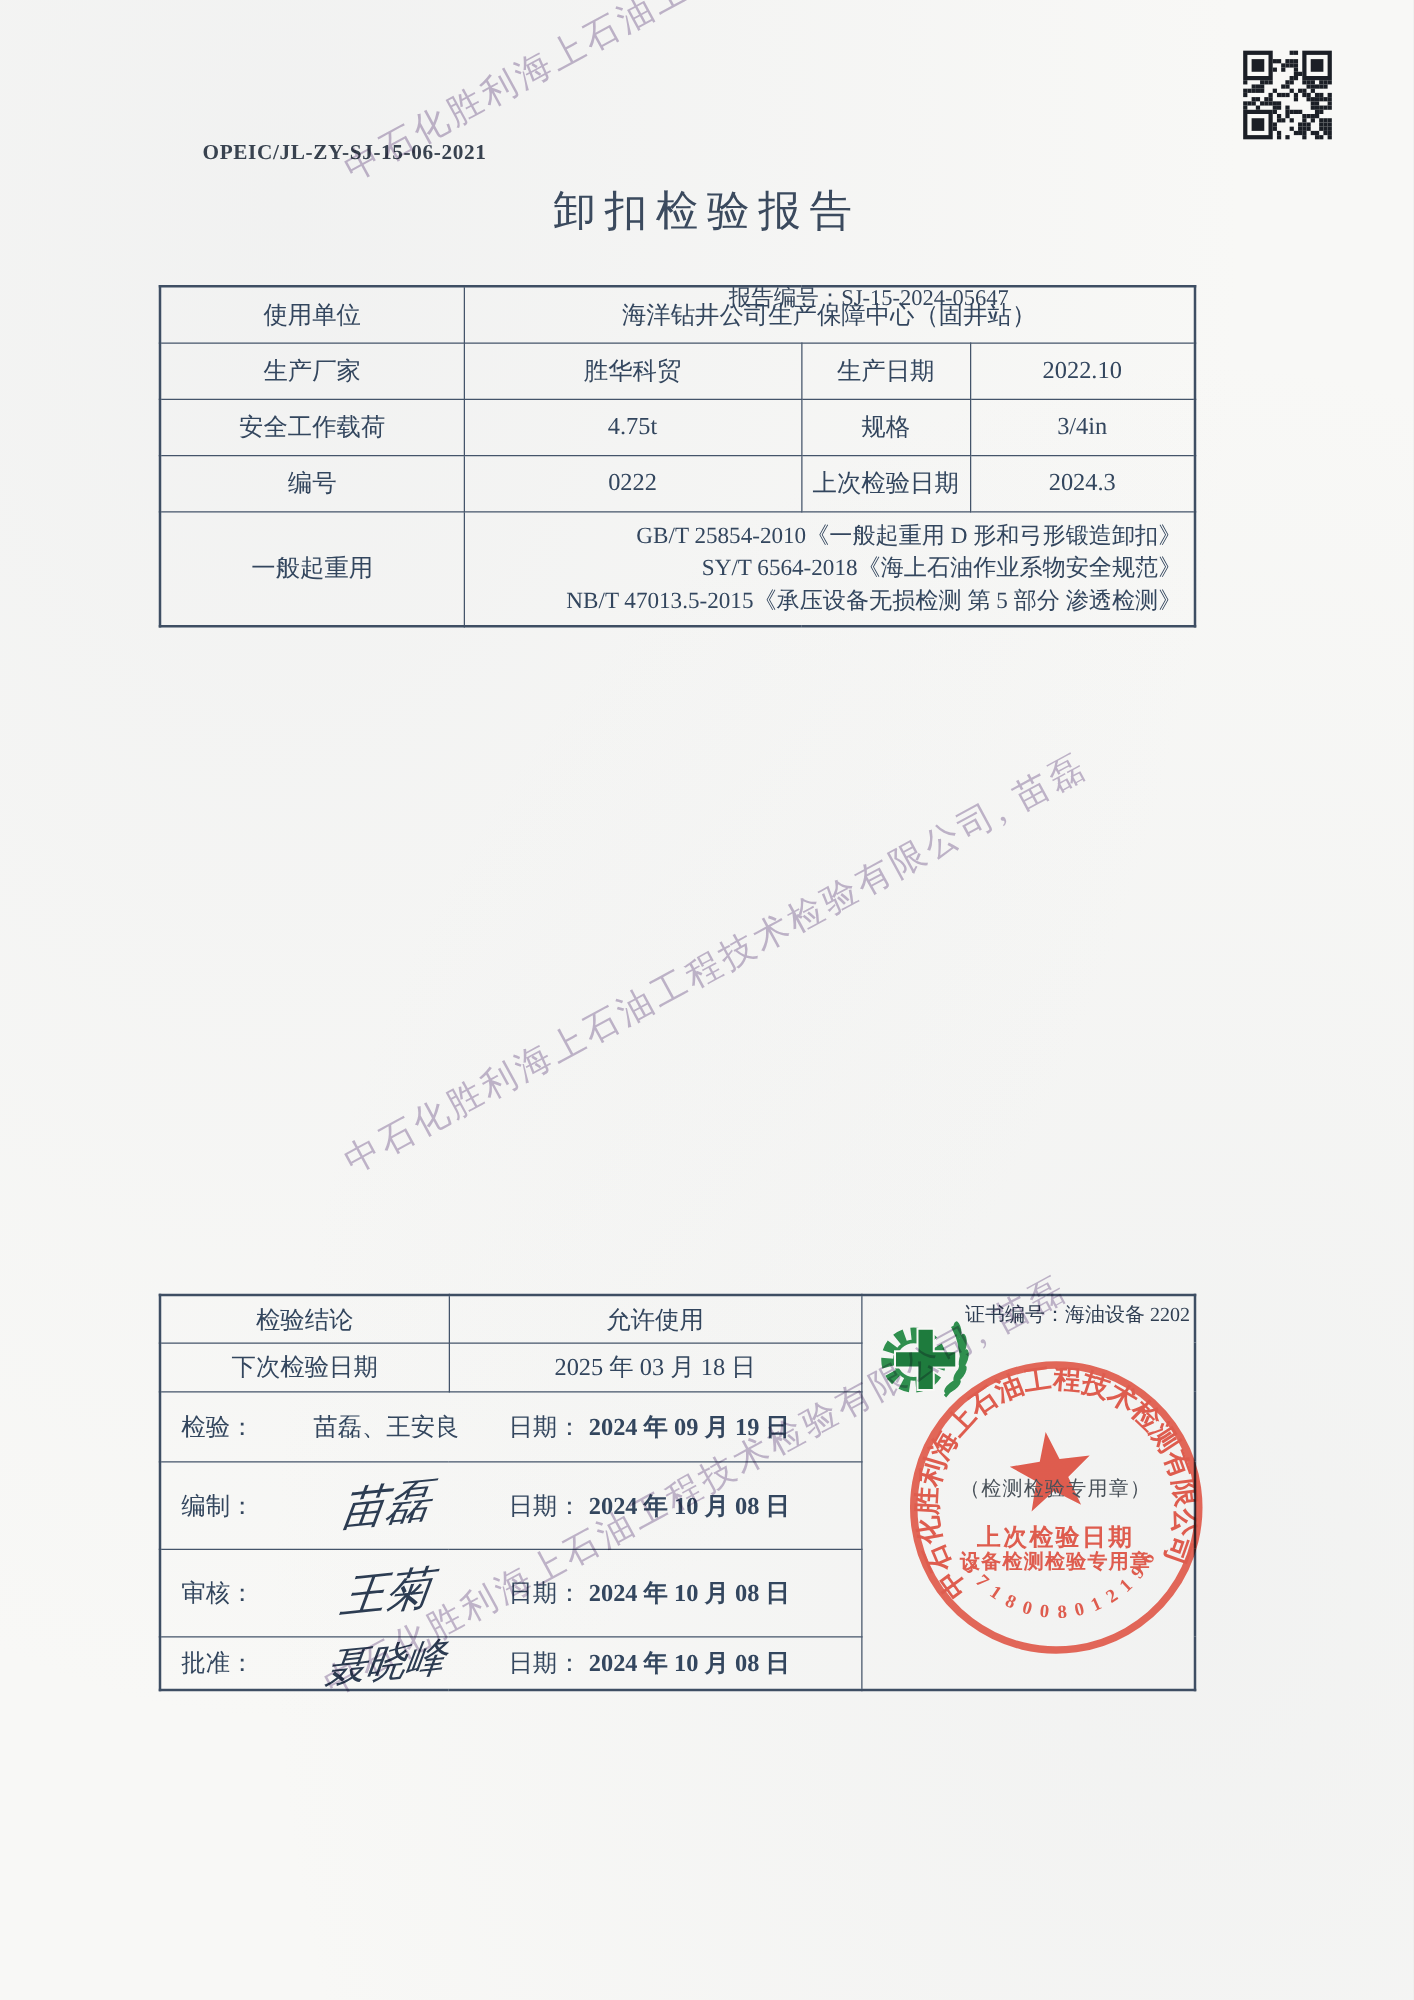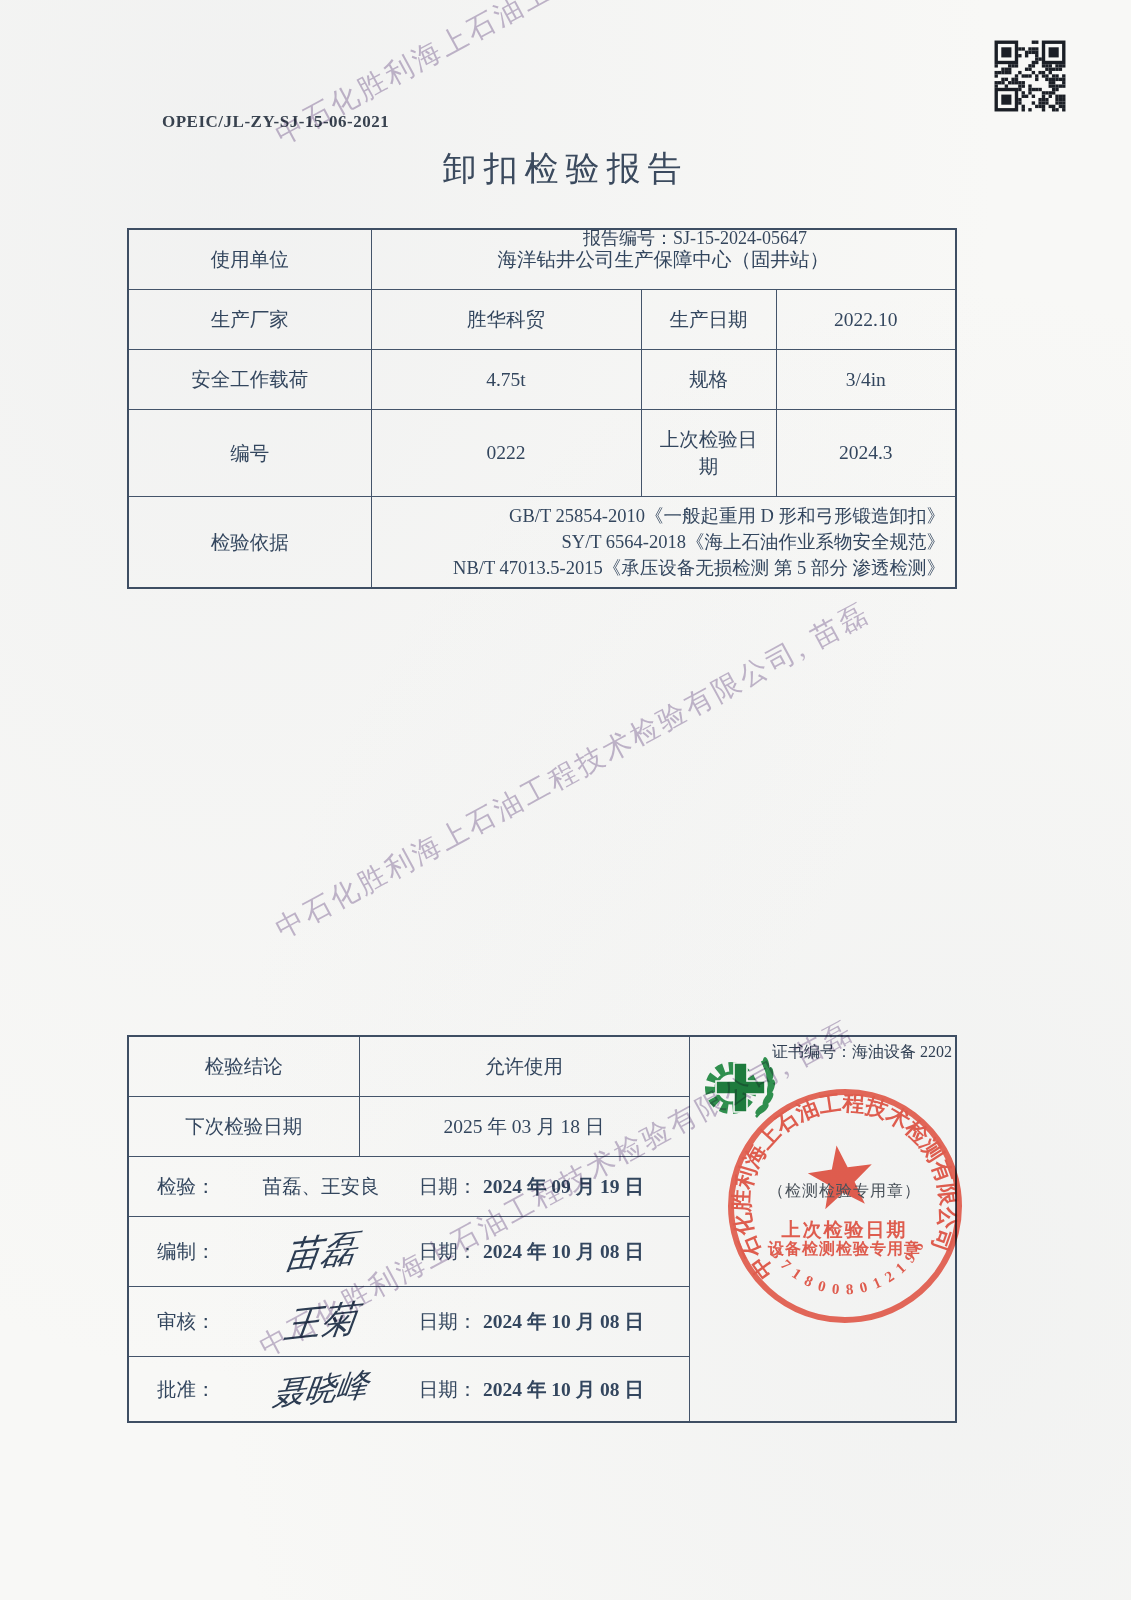--- a/index.html
+++ b/index.html
@@ -13,21 +13,21 @@
     font-family:"Liberation Serif","DejaVu Serif",serif;
     color:#33465e;
   }
   
   .doc-code{position:absolute;left:162px;top:80px;font-size:17px;letter-spacing:.5px;color:#38424f;font-weight:bold;margin-top:32px;}
   .qr{position:absolute;left:992px;top:38px;width:76px;height:76px;}
   .title{position:absolute;left:0;right:0;top:146px;text-align:center;font-size:34px;letter-spacing:7px;color:#3b4a5e;}
   .report-no{position:absolute;left:583px;top:203px;font-size:18px;color:#35465c;margin-top:23px;}
   
   table{border-collapse:collapse;table-layout:fixed;}
-  td{border:1.6px solid #44546a;font-size:19.5px;color:#33465e;text-align:center;vertical-align:middle;padding:16px;}
+  td{border:1.6px solid #44546a;font-size:19.5px;color:#33465e;text-align:center;vertical-align:middle;padding:4px;}
   .t1{position:absolute;left:127px;top:228px;width:828px;border:2.2px solid #3e4e63;z-index:2;}
   .t2{position:absolute;left:127px;top:1035px;width:828px;border:2.2px solid #3e4e63;z-index:2;}
   .t1 .basis-cell{text-align:right;padding:6px 10px;font-size:18.5px;line-height:26px;}
   .t1 .defect-cell{text-align:left;vertical-align:top;padding:8px 14px;font-size:19px;line-height:31px;}
   .t2 .sign-cell{text-align:left;}
   .sign-line{display:flex;align-items:center;padding:0 10px;}
   .srole{flex:0 0 80px;text-align:left;padding-left:2px;}
   .sname{flex:0 0 168px;text-align:center;}
   .sdlabel{flex:0 0 70px;margin-left:8px;text-align:center;}
   .sdate{flex:1;text-align:left;font-weight:bold;}
@@ -250,21 +250,21 @@
       <td>规格</td>
       <td>3/4in</td>
     </tr>
     <tr style="height:45px">
       <td>编号</td>
       <td>0222</td>
       <td>上次检验日期</td>
       <td>2024.3</td>
     </tr>
     <tr style="height:78px">
-      <td>检验依据</td>
+      <td>一般起重用</td>
       <td colspan="3" class="basis-cell">
         <div>GB/T 25854-2010《一般起重用 D 形和弓形锻造卸扣》</div>
         <div>SY/T 6564-2018《海上石油作业系物安全规范》</div>
         <div>NB/T 47013.5-2015《承压设备无损检测 第 5 部分 渗透检测》</div>
       </td>
     </tr>
   </tbody>
     </table>
 
   <table class="t2">

